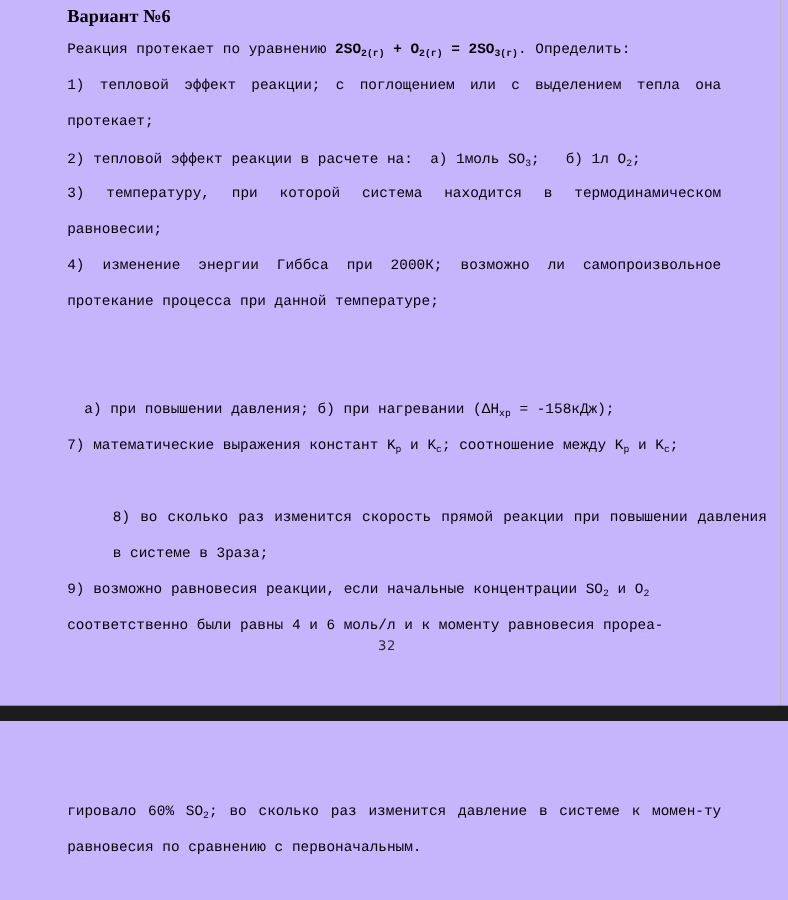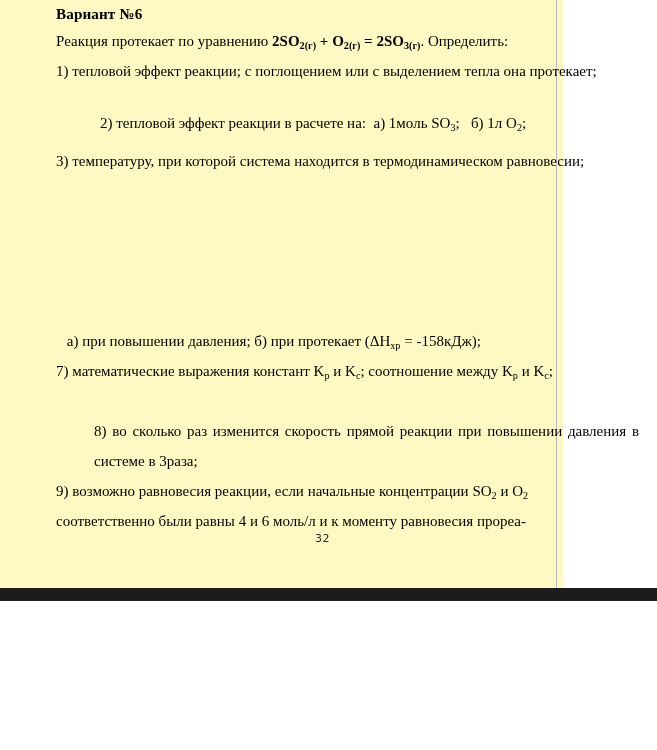--- a/index.html
+++ b/index.html
@@ -39,46 +39,47 @@
     left: 0;
     top: 588px;
     width: 657px;
     height: 13px;
     background: #1c1c1c;
   }
 
   .page {
     position: absolute;
     left: 0;
-    width: 563px;
-    background: #fef9c3;
+    width: 657px;
+    background: #c4b5fd;
   }
   .page-top { top: 0; height: 588px; }
   .page-bottom { top: 601px; height: 149px; }
 
   .body-col {
     position: absolute;
     left: 56px;
     width: 545px;
   }
 
   .doc-title {
     font-size: 15.2px;
     font-weight: bold;
     line-height: 20px;
     letter-spacing: 0.1px;
   }
 
   .para {
-    font-size: 15px;
+    font-size: 12px;
     line-height: 30.2px;
     text-align: justify;
     text-justify: inter-word;
     margin: 0;
     white-space: pre-wrap;
+    font-family: Liberation Mono, monospace;
   }
   .para.noj { text-align: left; }
 
   .eq {
     font-weight: bold;
   }
 
   sub {
     font-size: 0.68em;
     line-height: 0;
@@ -113,46 +114,55 @@
     </div>
 
     <div class="body-col" style="top: 26px;">
       <p class="para"><span>Реакция протекает по уравнению </span><span class="eq"><span>2</span><span>SO</span><sub>2(г)</sub><span> + </span><span>O</span><sub>2(г)</sub><span> = </span><span>2</span><span>SO</span><sub>3(г)</sub></span><span>. Определить:</span></p>
     </div>
 
     <div class="body-col" style="top: 56px;">
       <p class="para"><span>1)</span><span> тепловой эффект реакции; с поглощением или с выделением тепла она протекает;</span></p>
     </div>
 
-    <div class="body-col" style="top: 108px; margin-left: 44px;">
+    <div class="body-col" style="top: 118px;">
       <p class="para noj"><span>2)</span><span> тепловой эффект реакции в расчете на:  а) 1моль SO</span><sub>3</sub><span>;   б) 1л O</span><sub>2</sub><span>;</span></p>
     </div>
 
     <div class="body-col" style="top: 146px;">
       <p class="para"><span>3)</span><span> температуру, при которой система находится в термодинамическом равновесии;</span></p>
     </div>
 
+    <div class="body-col" style="top: 206px;">
+      <p class="para"><span>4)</span><span> изменение энергии Гиббса при 2000К; возможно ли самопроизвольное протекание процесса при данной температуре;</span></p>
+    </div>
 
 
 
     <div class="body-col indent-a" style="top: 326px;">
-      <p class="para noj"><span></span><span> а) при повышении давления; б) при протекает (ΔH</span><sub>хр</sub><span> = -158кДж);</span></p>
+      <p class="para noj"><span></span><span> а) при повышении давления; б) при нагревании (ΔH</span><sub>хр</sub><span> = -158кДж);</span></p>
     </div>
 
     <div class="body-col" style="top: 356px;">
       <p class="para"><span>7)</span><span> математические выражения констант K</span><sub>р</sub><span> и K</span><sub>с</sub><span>; соотношение между K</span><sub>р</sub><span> и K</span><sub>с</sub><span>;</span></p>
     </div>
 
     <div class="body-col" style="top: 416px; margin-left: 38px;">
       <p class="para"><span>8)</span><span> во сколько раз изменится скорость прямой реакции при повышении давления в системе в 3раза;</span></p>
     </div>
 
     <div class="body-col" style="top: 476px;">
       <p class="para noj"><span>9)</span><span> возможно равновесия реакции, если начальные концентрации SO</span><sub>2</sub><span> и O</span><sub>2</sub><span> соответственно были равны 4 и 6 моль/л и к моменту равновесия прореа-</span></p>
     </div>
 
     <div class="folio">32</div>
   </div>
 
   <div class="page-separator"></div>
 
+  <div class="page page-bottom">
+
+    <div class="body-col" style="top: 60px;">
+      <p class="para"><span>гировало 60% SO</span><sub>2</sub><span>; во сколько раз изменится давление в системе к момен-ту равновесия по сравнению с первоначальным.</span></p>
+    </div>
+  </div>
 
 </div>
 
 </body></html>

